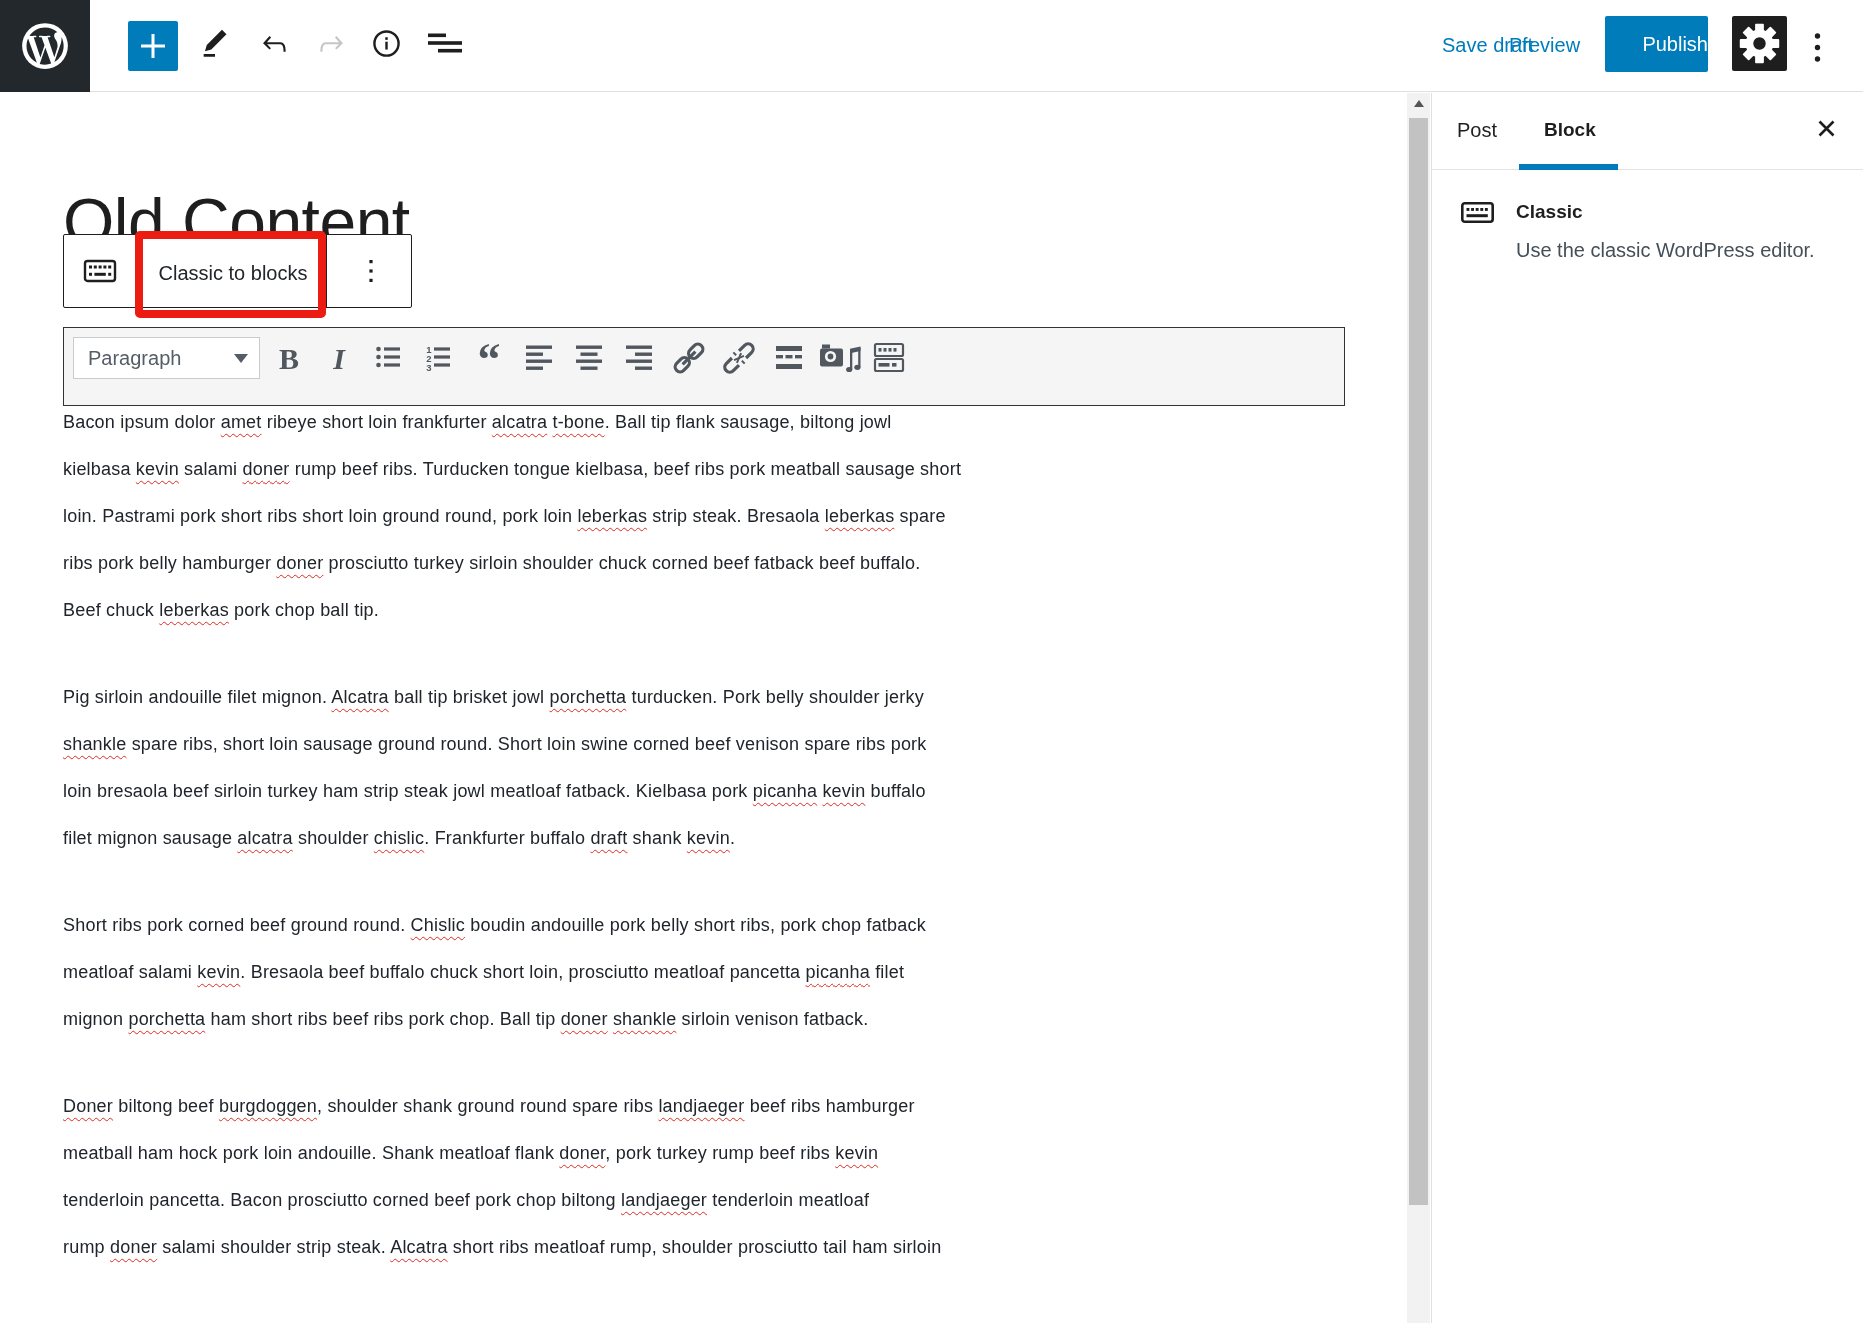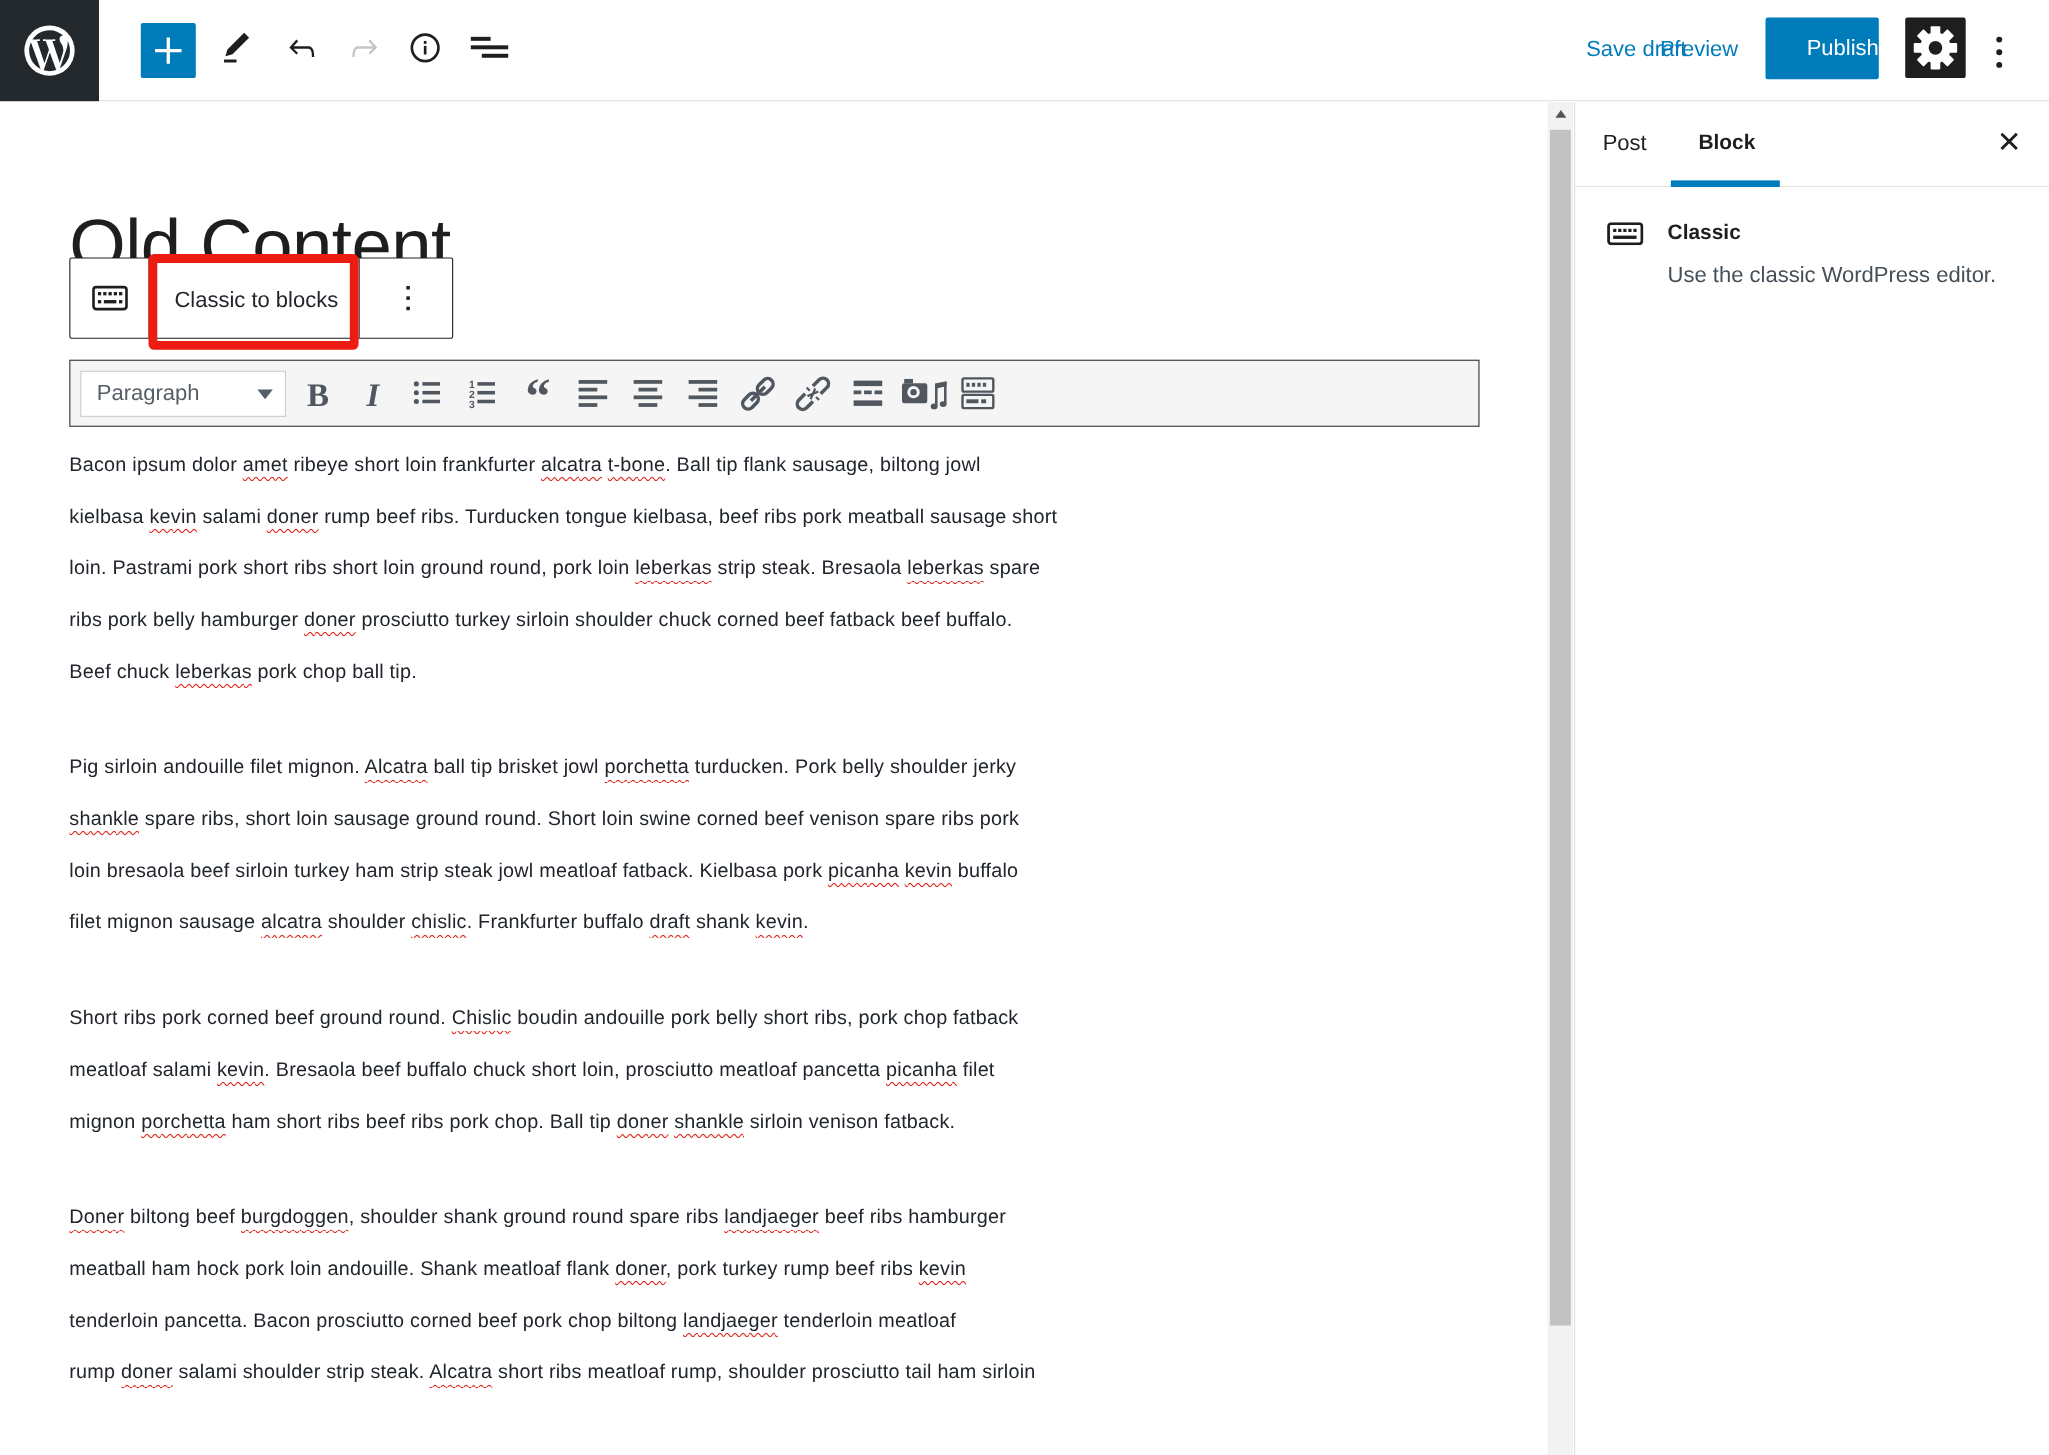--- a/index.html
+++ b/index.html
@@ -16,21 +16,21 @@
 #gearbtn{position:absolute;left:1732px;top:16px;width:55px;height:55px;background:#1e1e1e;border-radius:2px}
 
 #title{position:absolute;left:63px;top:182px;font-size:66px;color:#1e1e1e;letter-spacing:-0.5px;line-height:80px;font-weight:400}
 
 #blocktb{position:absolute;left:63px;top:234px;width:349px;height:74px;background:#fff;border:1px solid #1e1e1e;border-radius:2px}
 #blocktb .div1{position:absolute;left:71px;top:0;width:1px;height:72px;background:#1e1e1e}
 #blocktb .div2{position:absolute;left:262px;top:0;width:1px;height:72px;background:#1e1e1e}
 #convtext{position:absolute;left:74px;top:0;width:190px;height:76px;text-align:center;line-height:76px;font-size:20px;color:#22262b}
 #redrect{position:absolute;left:135px;top:231px;width:191px;height:87px;border:8px solid #ec1c13;border-radius:5px}
 
-#mcetb{position:absolute;left:63px;top:327px;width:1282px;height:61px;background:#f5f5f5;border:1px solid #333}
+#mcetb{position:absolute;left:63px;top:327px;width:1282px;height:79px;background:#f5f5f5;border:1px solid #333}
 #pdrop{position:absolute;left:9px;top:9px;width:187px;height:42px;background:#fff;border:1px solid #c7ccd1}
 #pdrop span{position:absolute;left:14px;top:0;line-height:40px;font-size:20px;color:#555d66}
 #pdrop .arr{position:absolute;right:11px;top:16px;width:0;height:0;border-left:7px solid transparent;border-right:7px solid transparent;border-top:9px solid #555d66}
 .mi{position:absolute;top:0;width:50px;height:60px}
 
 .para{position:absolute;left:63px;width:1300px;font-size:18px;letter-spacing:0.2px;color:#20252c}
 .para div{height:47px;line-height:47px;white-space:nowrap}
 .sq{text-decoration-line:underline;text-decoration-style:wavy;text-decoration-color:#dd2b21;text-decoration-thickness:1px;text-underline-offset:5px;text-decoration-skip-ink:none}
 
 #sbtrack{position:absolute;left:1407px;top:93px;width:23px;height:1230px;background:#f2f2f2}

